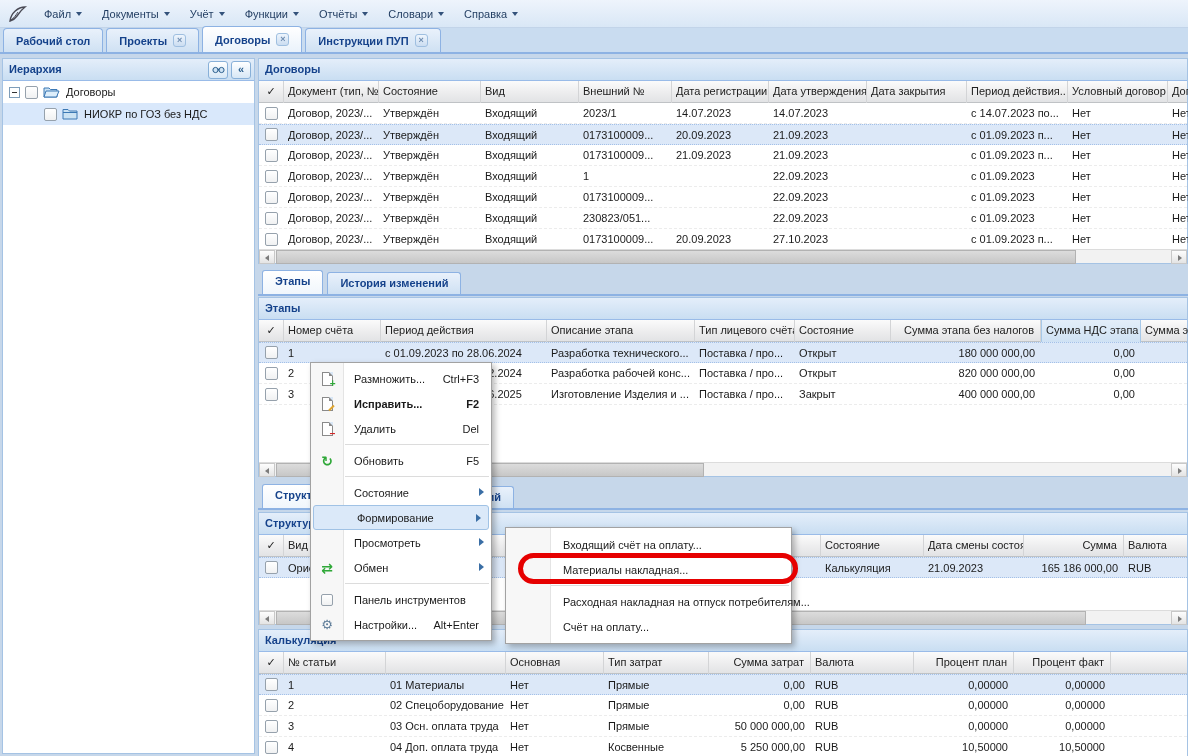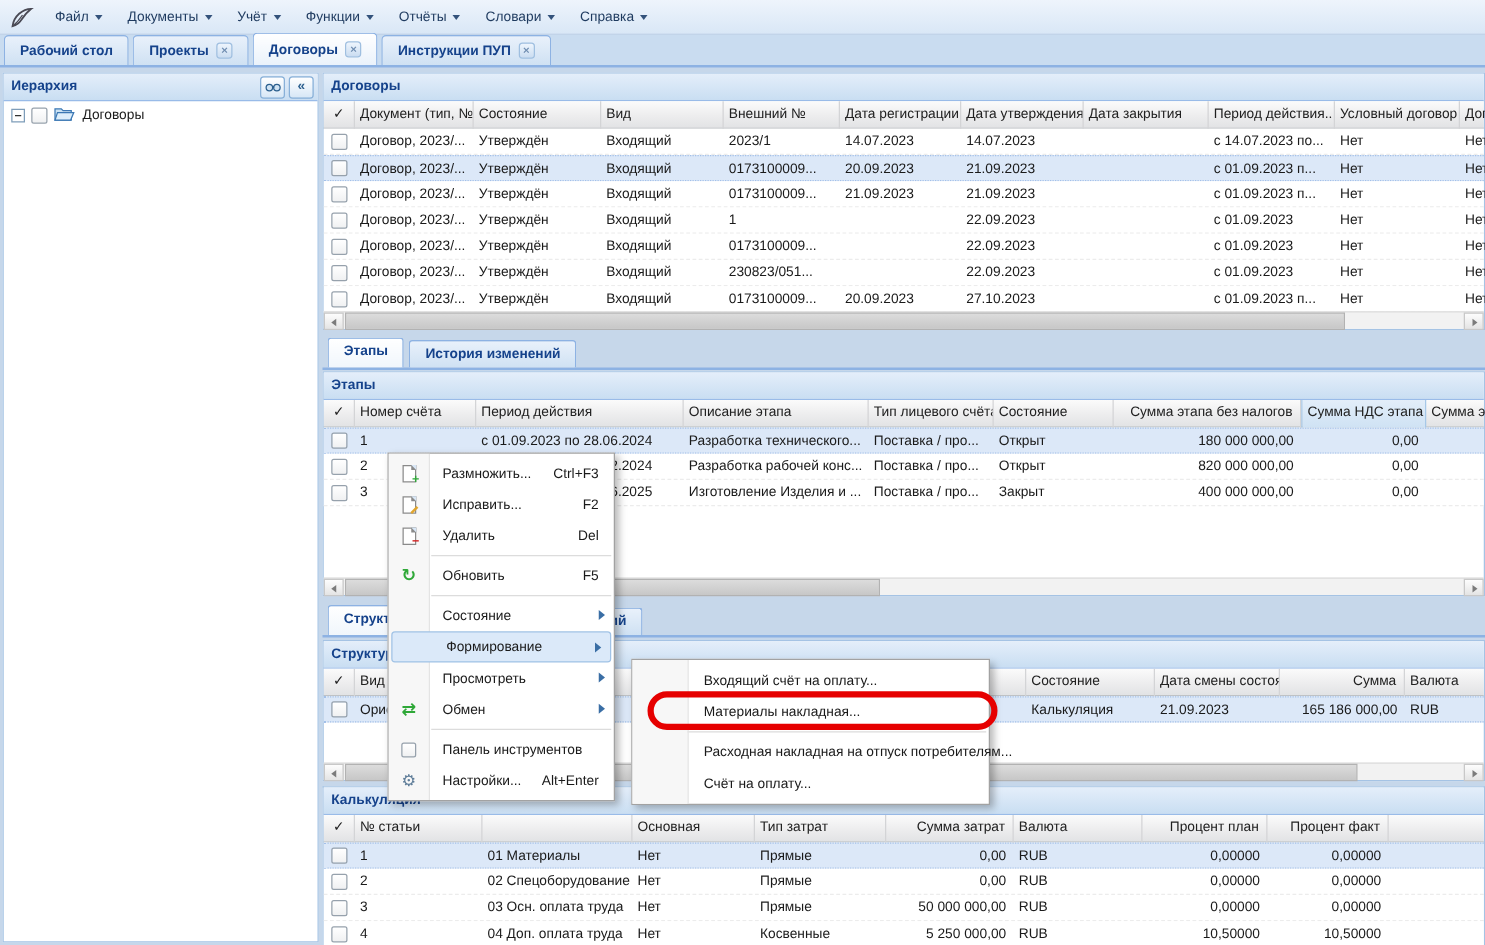--- a/index.html
+++ b/index.html
@@ -71,21 +71,21 @@
   .exp { width:11px; height:11px; border:1px solid #7e9db9; background:#fff; position:relative; }
   .exp:after { content:""; position:absolute; left:2px; top:4px; width:5px; height:1px; background:#333; }
 
   
   .menu { position:absolute; background:#fff; border:1px solid #a2a2a2; box-shadow:3px 3px 6px rgba(0,0,0,.28); }
   .menu .gutterline { position:absolute; top:0; bottom:0; width:1px; background:#e4e4e4; }
   .menu .gutterbg { position:absolute; top:0; bottom:0; left:0; background:#f7f7f7; }
   .mitem { position:relative; display:flex; align-items:center; height:25px; padding-right:12px; }
   .mitem .mlabel { white-space:nowrap; }
   .mitem .mshort { margin-left:auto; white-space:nowrap; }
-  .mitem.bold .mlabel, .mitem.bold .mshort { font-weight:normal; }
+  .mitem.bold .mlabel, .mitem.bold .mshort { font-weight:bold; }
   .mitem.active { background:#dbe9f9; border:1px solid #a0c2e5; border-radius:3px; margin:0 2px; }
   .msep { height:1px; background:#dcdcdc; margin:3px 2px 3px 34px; }
   .marrow { position:absolute; right:7px; top:8px; width:0; height:0;
     border-top:4px solid transparent; border-bottom:4px solid transparent; border-left:5px solid #3a6ea5; }
   .mic { position:absolute; left:8px; width:16px; height:16px; display:flex; align-items:center; justify-content:center; }
   .ic-page { position:relative; width:11px; height:14px; background:#fff; border:1px solid #8a8a8a; }
   .ic-page:before { content:""; position:absolute; right:-1px; top:-1px; border-style:solid; border-width:0 4px 4px 0; border-color:transparent #d9e7f6 #8a8a8a transparent; }
   .badge { position:absolute; right:-4px; bottom:-4px; font-size:10px; font-weight:bold; line-height:10px; }
   .badge.plus { color:#2fa838; } .badge.minus { color:#d21f1f; }
   .badge.pen { width:7px; height:2px; background:#e0a52e; transform:rotate(-45deg); right:-3px; bottom:1px; }
@@ -169,20 +169,29 @@
     <div id="tree">
         <div class="tree-row" style="padding-left:6px">
     <span class="exp"></span>
           <span class="cbx" style="margin-left:5px"></span>
     <span style="margin-left:5px"><svg width="17" height="13" viewBox="0 0 17 13">
               <path d="M1 3 L6 3 L7.5 4.5 L14 4.5 L14 12 L1 12 Z" fill="#cbe2f3" stroke="#3c78b4"></path>
               <path d="M3 6 L16 6 L13.5 12 L1 12 Z" fill="#ddeefb" stroke="#3c78b4"></path>
             </svg></span>
     <span class="lbl">Договоры</span>
         </div>
+        <div class="tree-row sel" style="padding-left:20px">
+    <span style="width:16px"></span>
+          <span class="cbx" style="margin-left:5px"></span>
+    <span style="margin-left:5px"><svg width="16" height="13" viewBox="0 0 16 13">
+              <path d="M1 2.5 L6 2.5 L7.5 4 L15 4 L15 12 L1 12 Z" fill="#cbe2f3" stroke="#3c78b4"></path>
+              <path d="M1 5.5 L15 5.5" stroke="#3c78b4"></path>
+            </svg></span>
+    <span class="lbl">НИОКР по ГОЗ без НДС</span>
+        </div>
       </div>
   </div>
 
   <div class="panel" id="contracts" style="left:258px; top:58px; width:930px; height:206px;">
     <div class="p-hd">Договоры</div>
     <div id="grid-contracts">
         <div class="g-hd">
           <div class="gc" style="width:25px; text-align:center;">✓</div>
           <div class="gc" style="width:95px">Документ (тип, №</div>
           <div class="gc" style="width:102px">Состояние</div>

